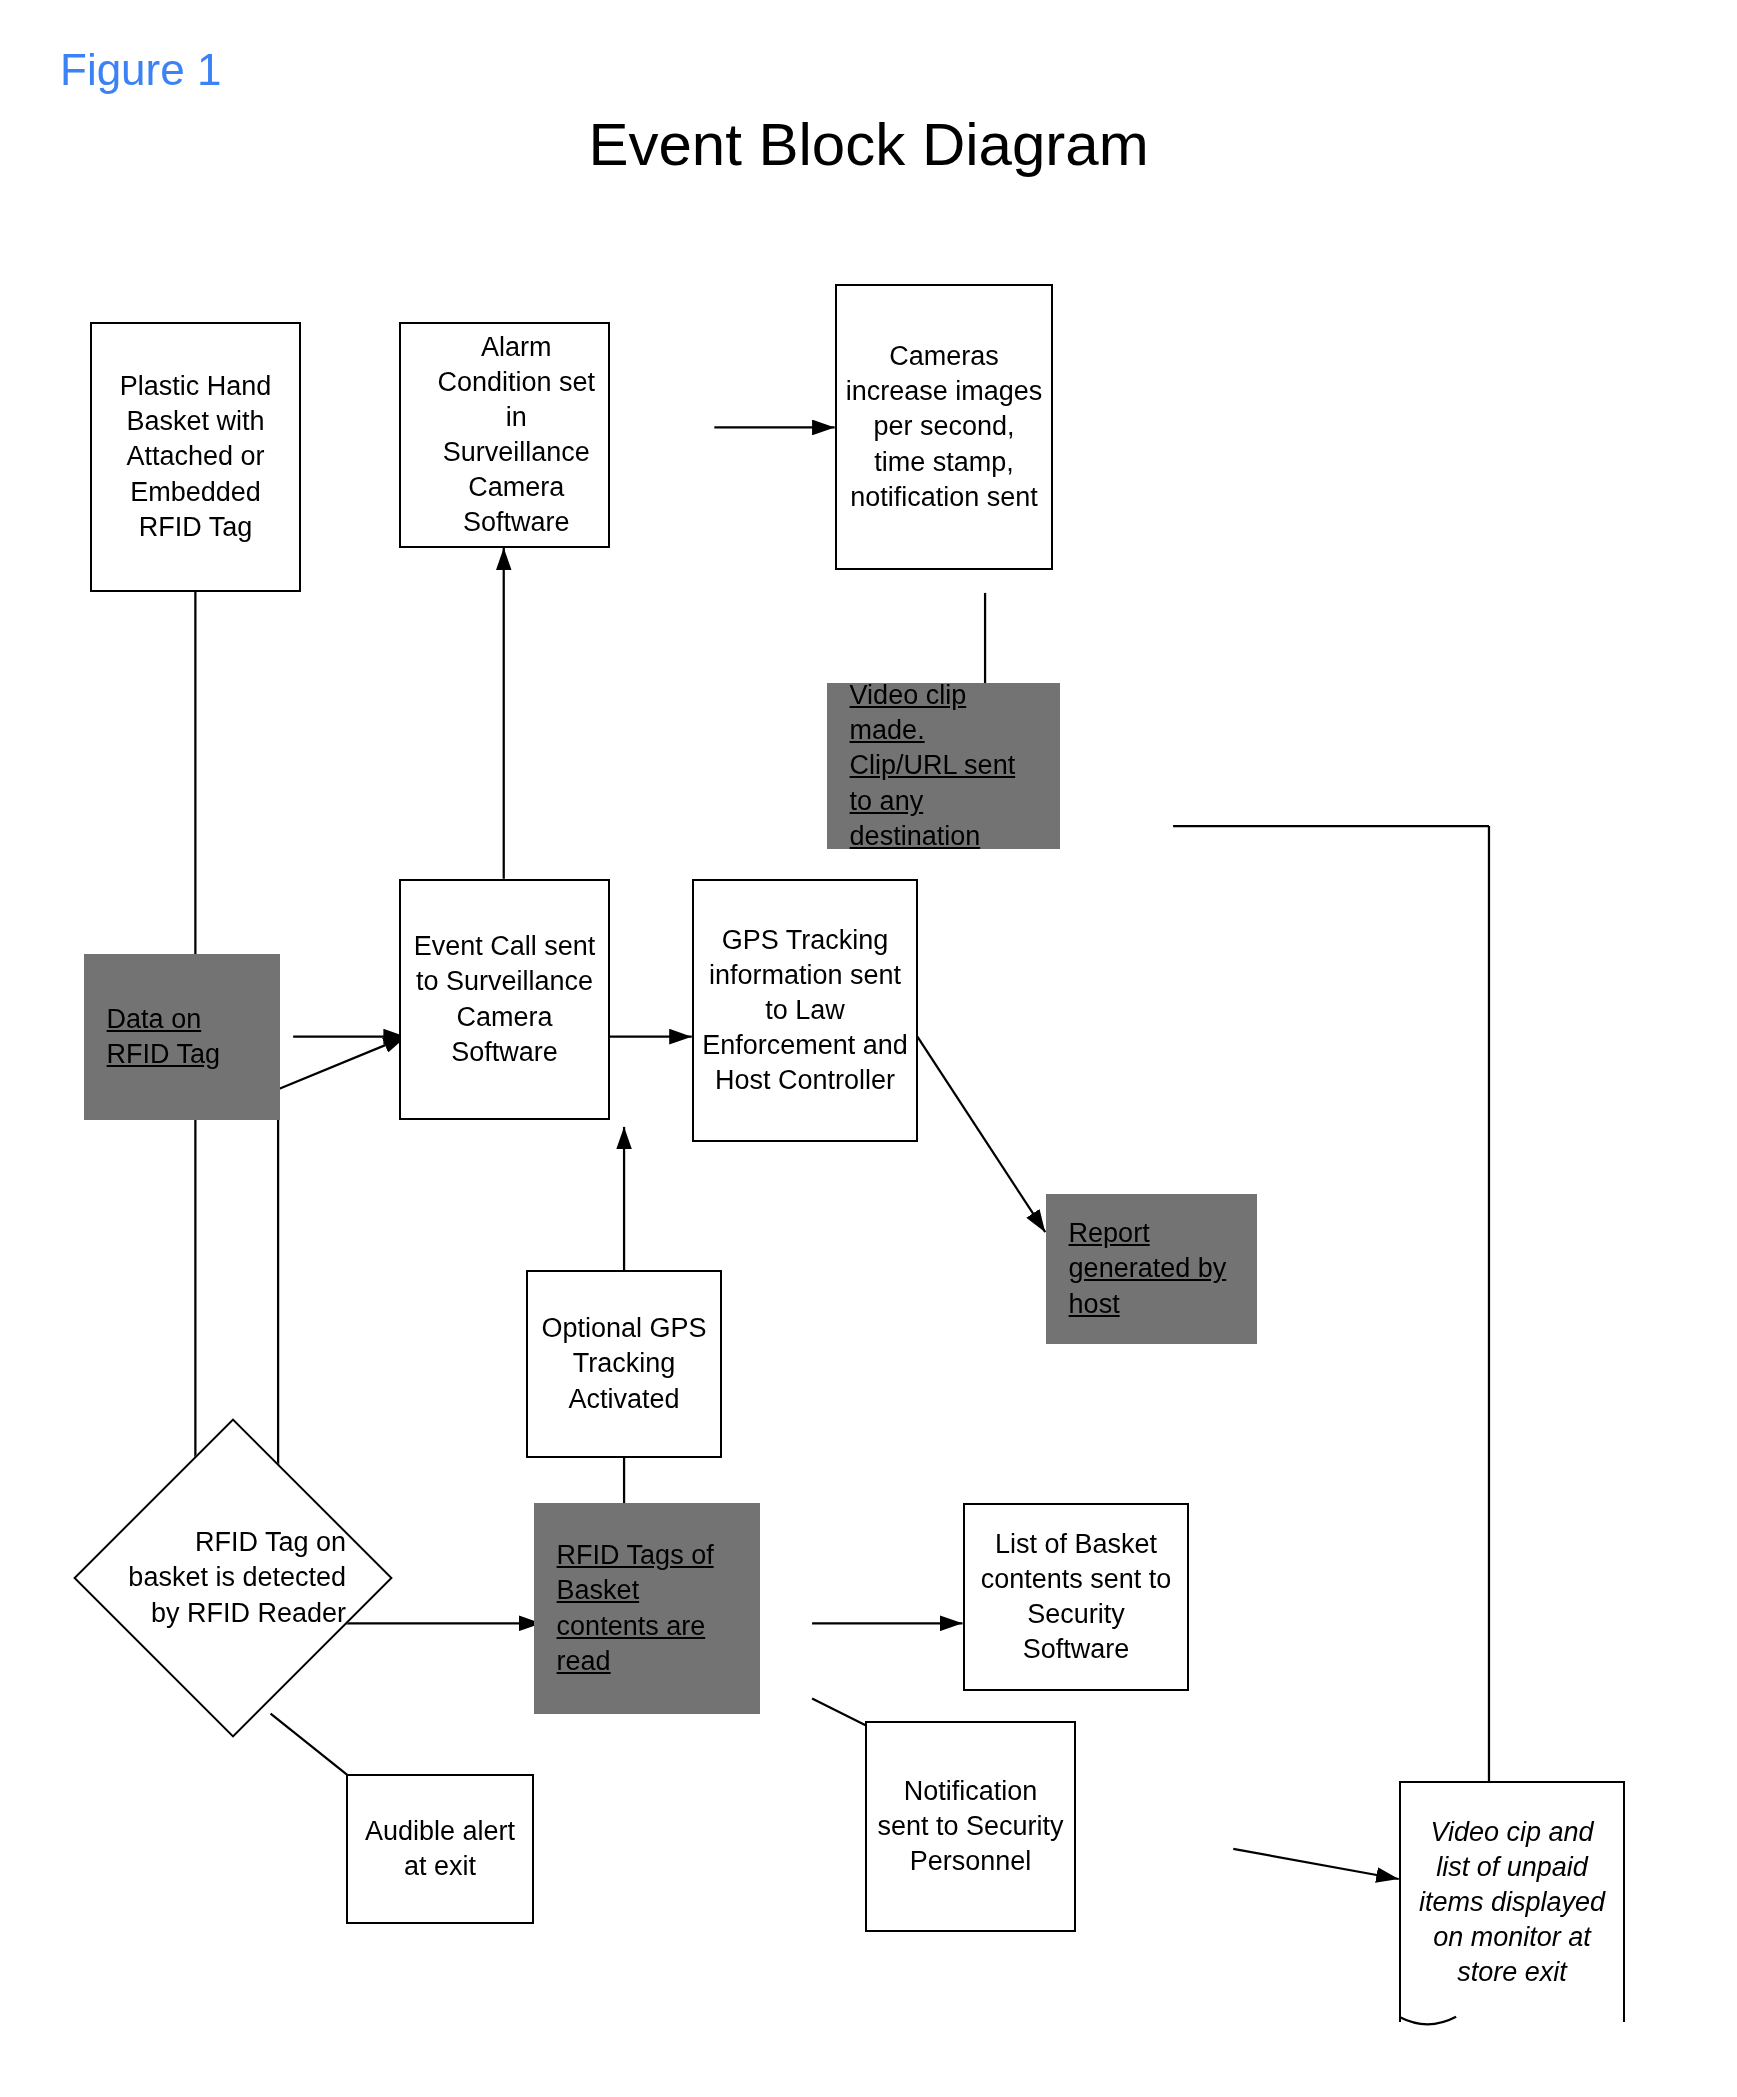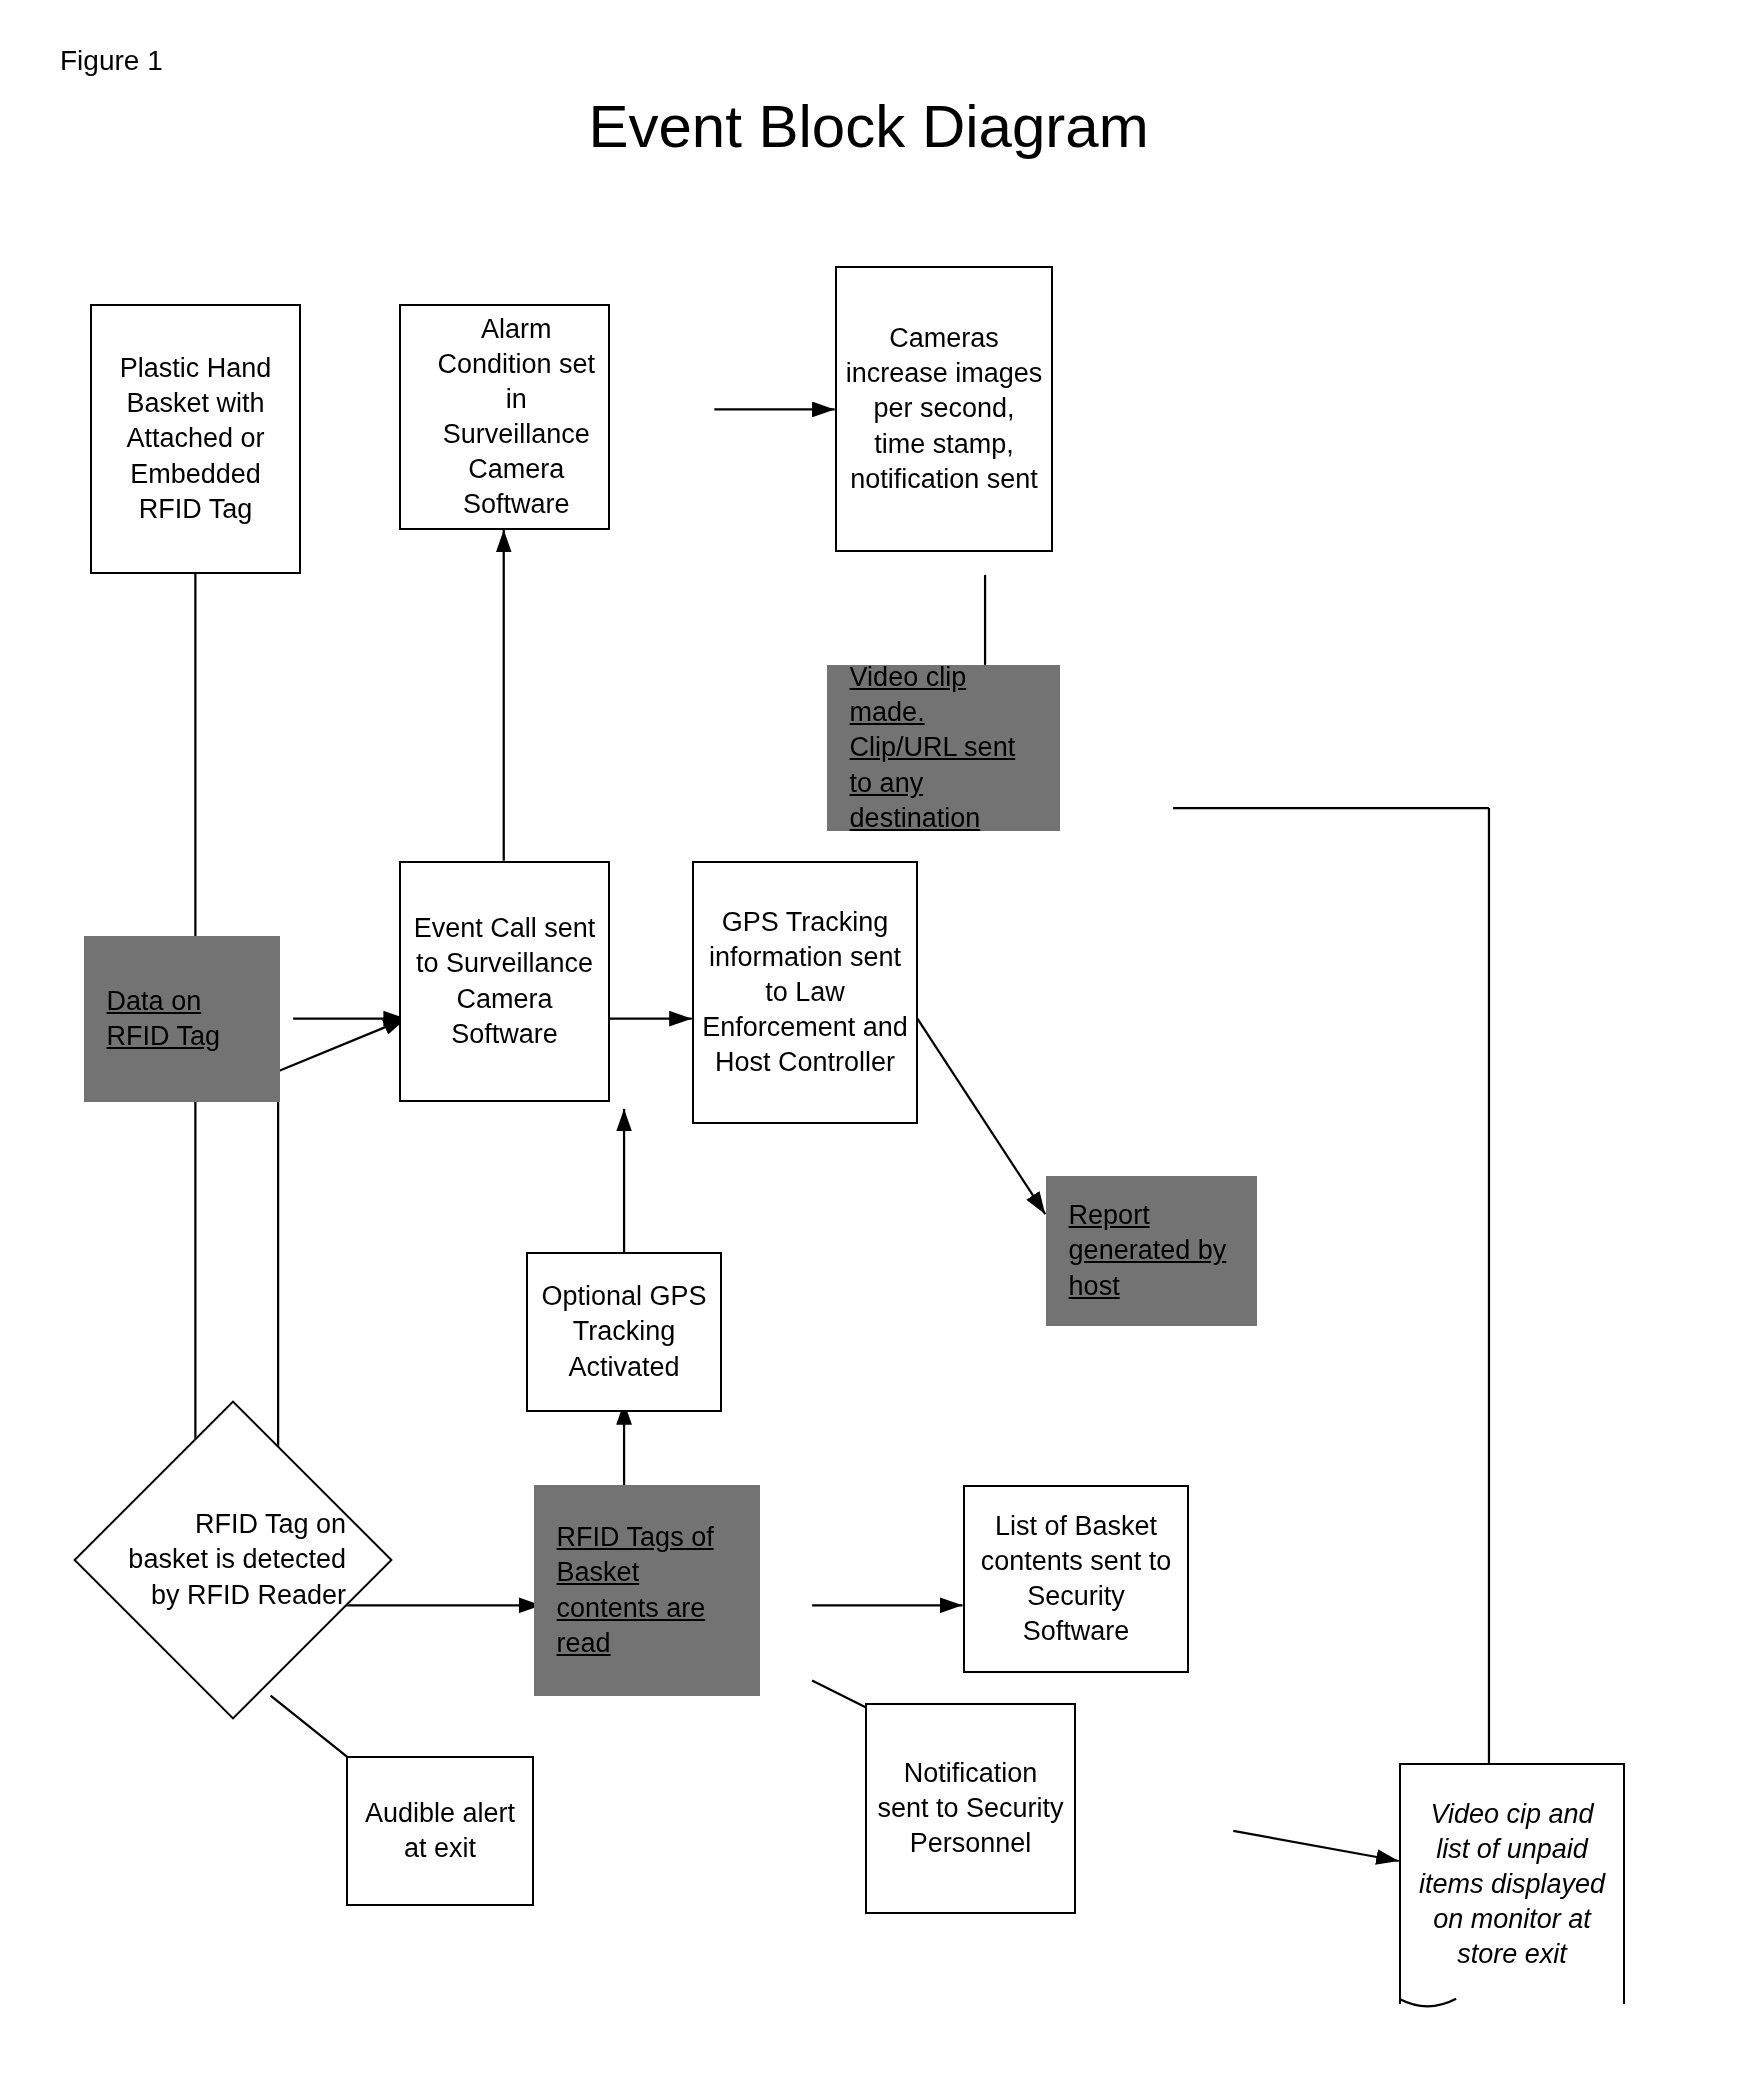--- a/index.html
+++ b/index.html
@@ -11,24 +11,24 @@
       position: relative;
     }
     .page {
       width: 1737px;
       min-height: 2097px;
       background: #fff;
       position: relative;
       padding: 45px 60px;
     }
     .figure-label {
-      font-size: 28px;
+      font-size: 44px;
       font-weight: normal;
       margin-bottom: 15px;
-      color: #000000;
+      color: #3b82f6;
     }
     .page-title {
       font-size: 60px;
       font-weight: normal;
       text-align: center;
       margin-bottom: 45px;
       color: #000;
     }
     .diagram-area {
       position: relative;
@@ -203,21 +203,21 @@
     </div>
 
     <div class="parallelogram" style="left:986px; top:970px; width:211px; height:150px;">
       <span>Report generated by host</span>
     </div>
 
     <div class="parallelogram" style="left:24px; top:730px; width:196px; height:166px;">
       <span>Data on RFID Tag</span>
     </div>
 
-    <div class="box" style="left:466px; top:1046px; width:196px; height:160px;">
+    <div class="box" style="left:466px; top:1046px; width:196px; height:188px;">
       <span>Optional GPS Tracking Activated</span>
     </div>
 
     <div class="box" style="left:903px; top:1279px; width:226px; height:188px;">
       <span>List of Basket contents sent to Security Software</span>
     </div>
 
     <div class="parallelogram" style="left:474px; top:1279px; width:226px; height:211px;">
       <span>RFID Tags of Basket contents are read</span>
     </div>

